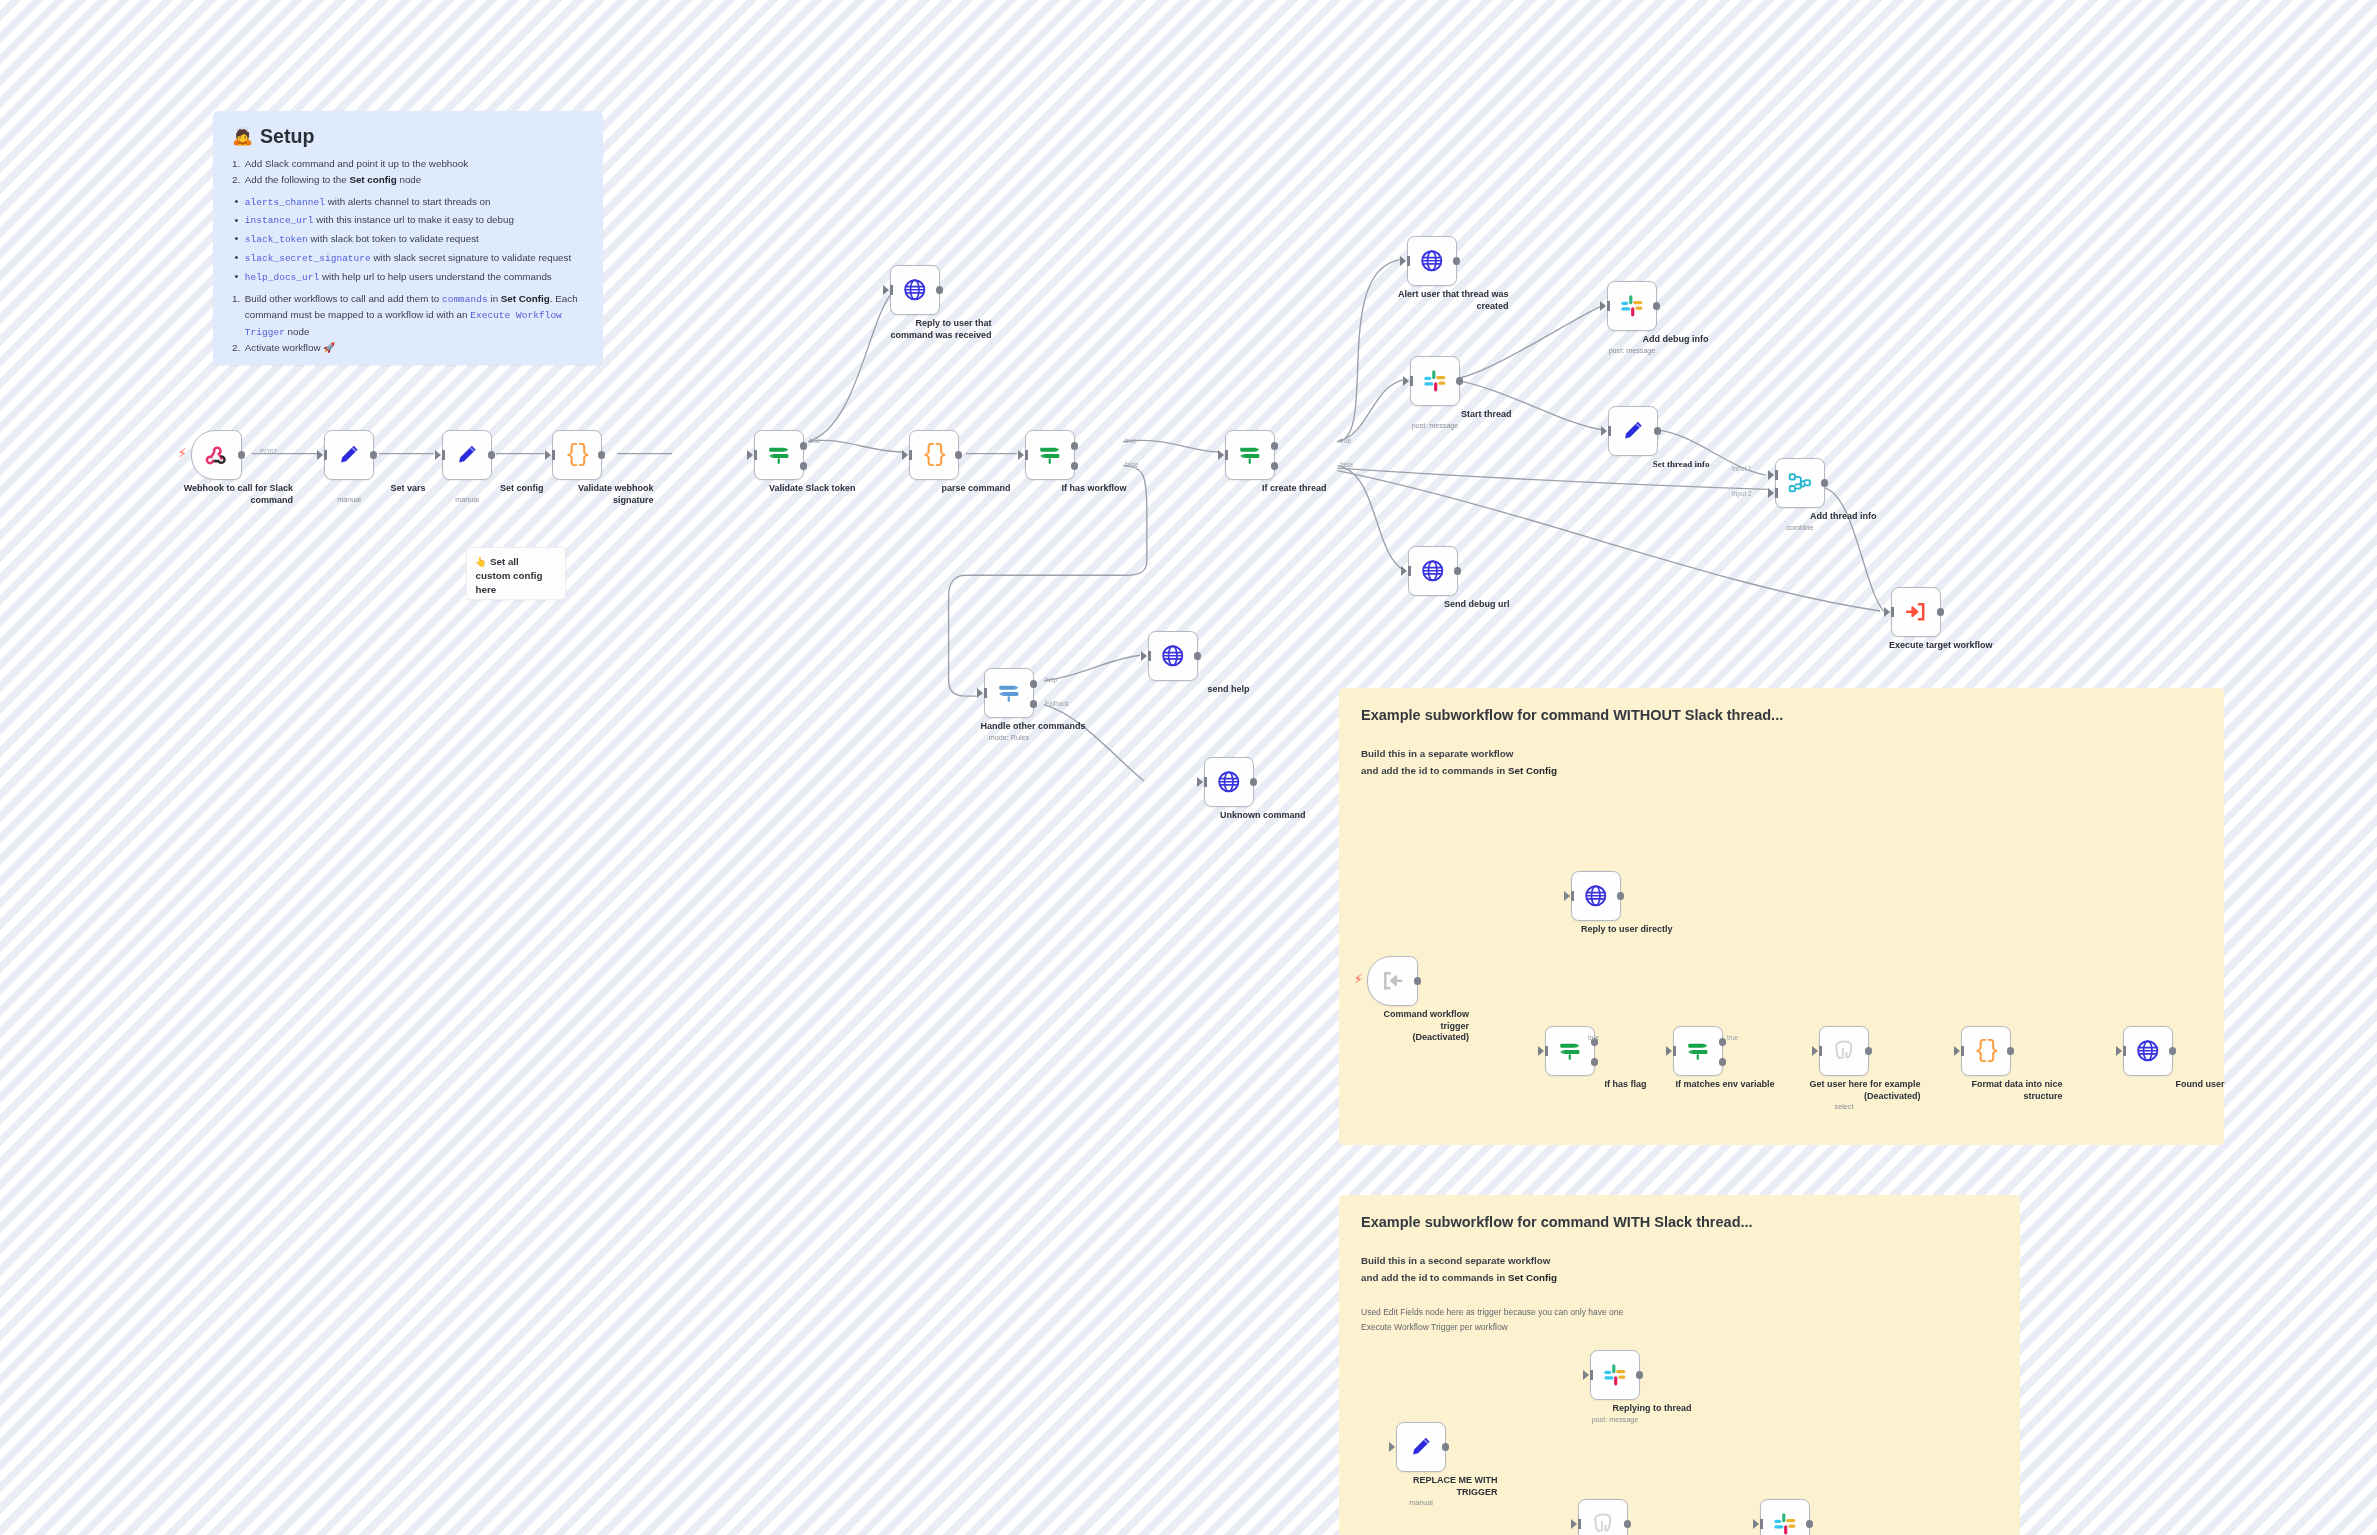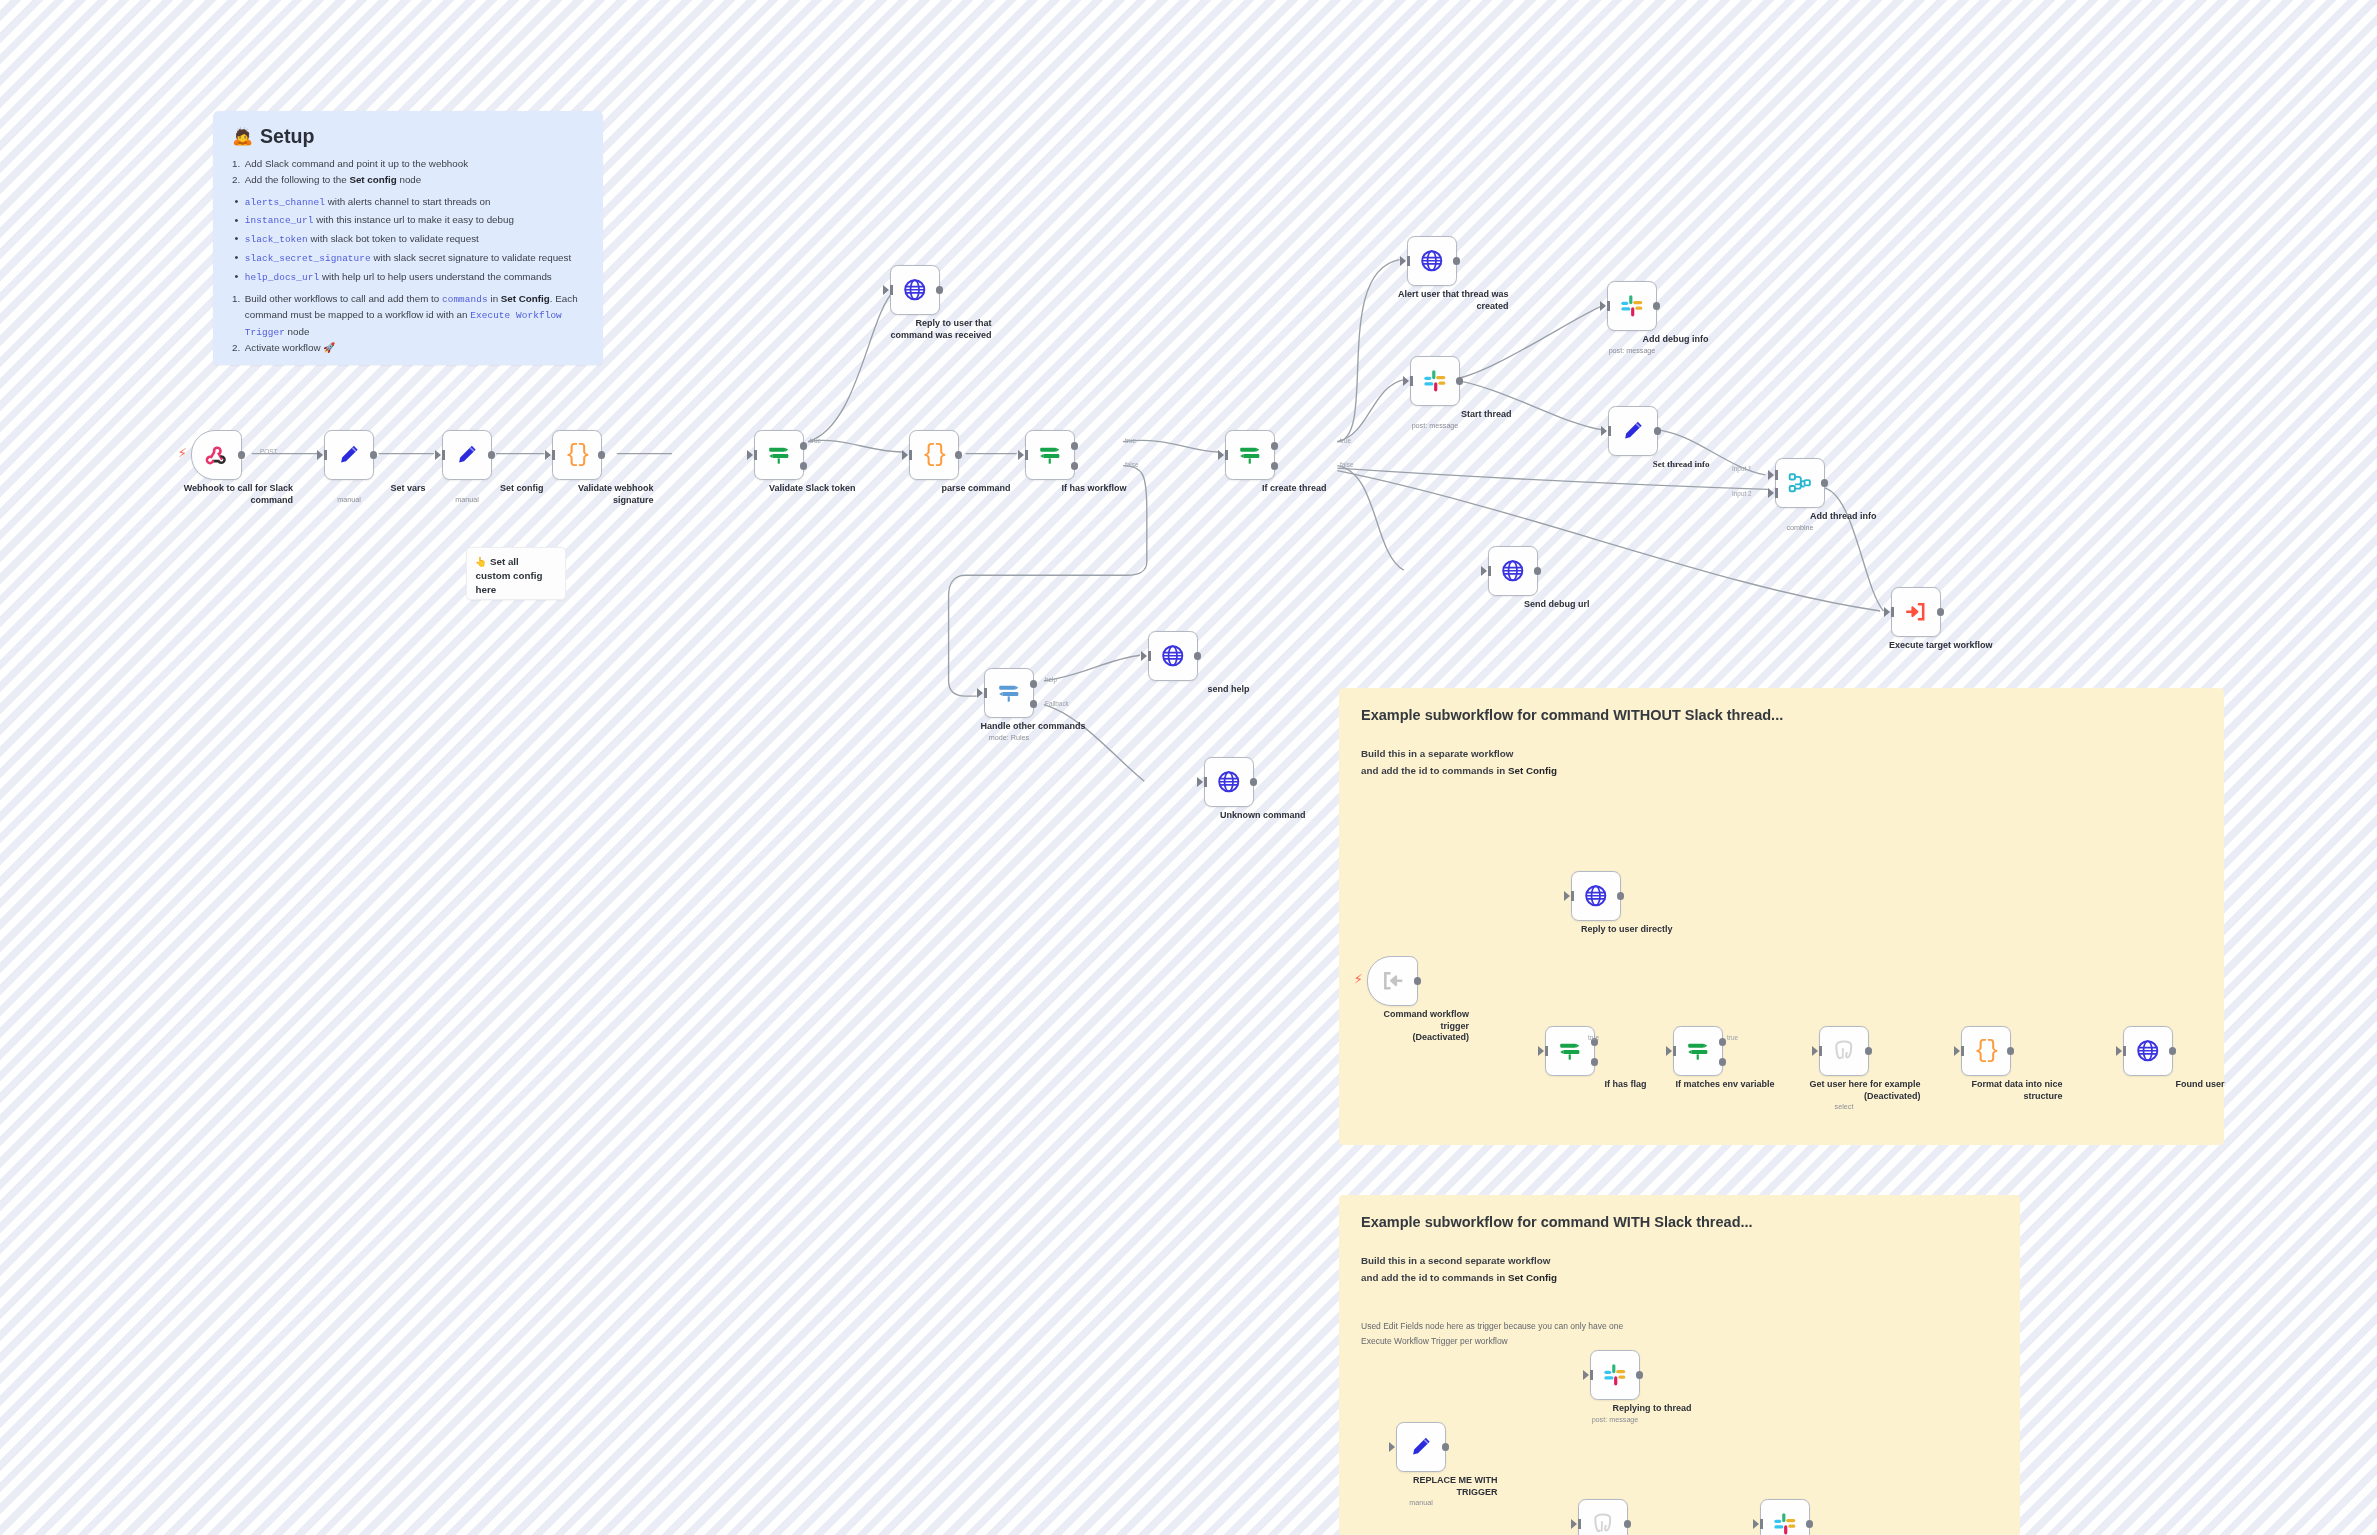--- a/index.html
+++ b/index.html
@@ -55,21 +55,21 @@
   code.mono{
     font-family:"Liberation Mono","DejaVu Sans Mono",monospace;
     color:#4f5cd8;font-size:9.4px;letter-spacing:0.1px;
   }
   b.bold{font-weight:700;color:#22252c;}
   .sticky-white .line{font-size:9.8px;color:#2f333b;line-height:1.42;font-weight:600;}
   .sticky-white .ptr{font-size:9.4px;}
   
   .yn-title{font-size:14.5px;font-weight:700;color:#34383f;margin:0 0 22px 0;}
   .yn-line{font-size:9.8px;color:#3a3e46;line-height:1.75;font-weight:600;}
-  .yn-sub{font-size:8.5px;color:#63666e;line-height:1.7;margin-top:33px;font-weight:400;}
+  .yn-sub{font-size:8.5px;color:#63666e;line-height:1.7;margin-top:19px;font-weight:400;}
   
   .node{position:absolute;box-sizing:border-box;}
   .nbox{
     width:48px;height:48px;border-radius:7.7px;
     background:#fefefe;border:1.2px solid #b4b8c2;
     display:flex;align-items:center;justify-content:center;
     box-shadow:0 0.9px 1.7px rgba(20,24,40,.07);
     position:relative;
   }
   .nbox.trigger{
@@ -420,21 +420,21 @@
       <span class="arr-in"></span>
       <svg class="ico" viewBox="0 0 24 24">
         <path d="M16.8 3.6l3.6 3.6-11 11-4.6 1 1-4.6z" fill="#2b2bdd"></path>
         <path d="M15.2 5.2l3.6 3.6" stroke="#8f8ff5" stroke-width="1.6"></path>
       </svg>
       <span class="dot-out"></span>
     </div>
     <div class="nlabel">Set thread info</div>
   </div>
 
-  <div class="node" style="left:1488px;top:546px;">
+  <div class="node" style="left:1408px;top:546px;">
     <div class="nbox">
       <span class="arr-in"></span>
       <svg class="ico" viewBox="0 0 24 24">
         <circle cx="12" cy="12" r="9" fill="none" stroke="#3a34e0" stroke-width="1.8"></circle>
         <ellipse cx="12" cy="12" rx="4" ry="9" fill="none" stroke="#3a34e0" stroke-width="1.6"></ellipse>
         <path d="M3 9h18M3 15h18M3 12h18" stroke="#3a34e0" stroke-width="1.6"></path>
       </svg>
       <span class="dot-out"></span>
     </div>
     <div class="nlabel">Send debug url</div>

